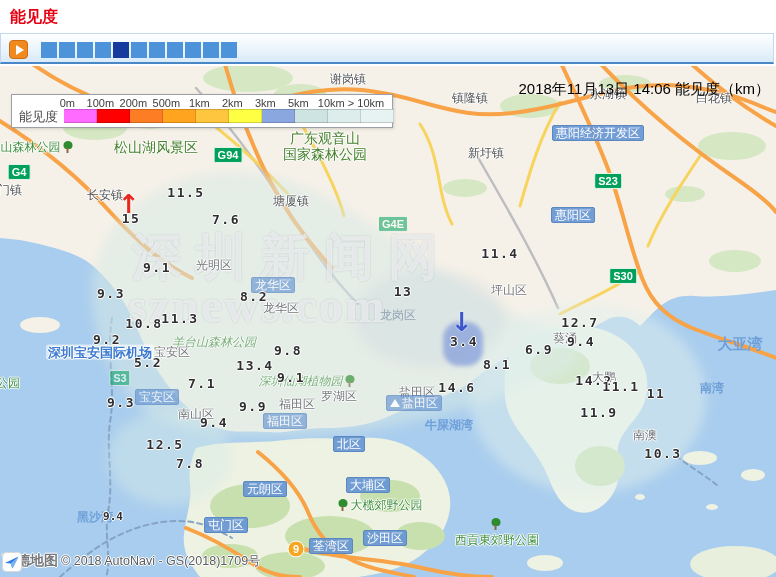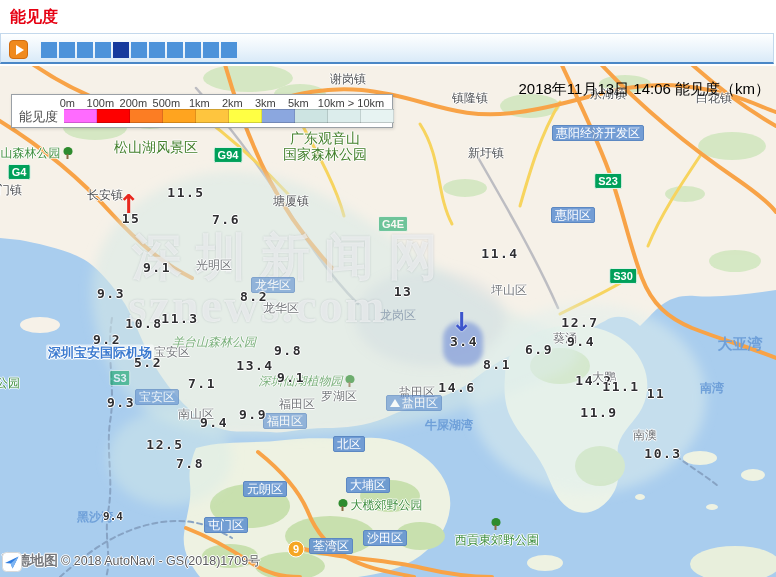--- a/index.html
+++ b/index.html
@@ -220,21 +220,21 @@
         <span class="mlbl chip dim" style="left: 273px; top: 219px;">龙华区</span>
         <span class="mlbl chip dim" style="left: 157px; top: 331px;">宝安区</span>
         <span class="mlbl chip dim" style="left: 285px; top: 355px;">福田区</span>
         <span class="mlbl chip dim" style="left: 414px; top: 337px;"><i class="mico"></i>盐田区</span>
         <span class="mlbl chip" style="left: 349px; top: 378px;">北区</span>
         <span class="mlbl chip" style="left: 265px; top: 423px;">元朗区</span>
         <span class="mlbl chip" style="left: 368px; top: 419px;">大埔区</span>
         <span class="mlbl chip" style="left: 226px; top: 459px;">屯门区</span>
         <span class="mlbl chip" style="left: 331px; top: 480px;">荃湾区</span>
         <span class="mlbl chip" style="left: 385px; top: 472px;">沙田区</span>
-        <span class="mlbl park" style="left: 38px; top: 87px;">山森林公园<i class="tico"></i></span>
+        <span class="mlbl park" style="left: 38px; top: 81px;">山森林公园<i class="tico"></i></span>
         <span class="mlbl park-big" style="left: 156px; top: 81px;">松山湖风景区</span>
         <span class="mlbl park-big" style="left: 325px; top: 72px;">广东观音山</span>
         <span class="mlbl park-big" style="left: 325px; top: 88px;">国家森林公园</span>
         <span class="mlbl park dim" style="left: 214px; top: 276px;">羊台山森林公园</span>
         <span class="mlbl park dim" style="left: 308px; top: 315px;">深圳仙湖植物园<i class="tico"></i></span>
         <span class="mlbl park" style="left: 379px; top: 439px;"><i class="tico"></i>大榄郊野公园</span>
         <span class="mlbl park" style="left: 497px; top: 474px;">西貢東郊野公園</span>
         <span class="mlbl park" style="left: 496px; top: 458px;"><i class="tico"></i></span>
         <span class="mlbl park" style="left: 8px; top: 317px;">公园</span>
         <span class="mlbl water big" style="left: 740px; top: 277px;">大亚湾</span>
@@ -250,21 +250,21 @@
         <span class="mval" style="left: 254px; top: 230px; text-align: center;">8.2</span>
         <span class="mval" style="left: 144px; top: 257px;">10.8</span>
         <span class="mval" style="left: 180px; top: 252px;">11.3</span>
         <span class="mval" style="left: 107px; top: 273px;">9.2</span>
         <span class="mval" style="left: 148px; top: 296px;">5.2</span>
         <span class="mval" style="left: 288px; top: 284px;">9.8</span>
         <span class="mval" style="left: 255px; top: 299px;">13.4</span>
         <span class="mval" style="left: 202px; top: 317px;">7.1</span>
         <span class="mval" style="left: 291px; top: 311px;">9.1</span>
         <span class="mval" style="left: 121px; top: 336px;">9.3</span>
-        <span class="mval" style="left: 253px; top: 340px; margin-top: 8px;">9.9</span>
+        <span class="mval" style="left: 253px; top: 340px;">9.9</span>
         <span class="mval" style="left: 214px; top: 356px;">9.4</span>
         <span class="mval" style="left: 165px; top: 378px;">12.5</span>
         <span class="mval" style="left: 190px; top: 397px;">7.8</span>
         <span class="mval small" style="left: 113px; top: 450px;">9.4</span>
         <span class="mval" style="left: 500px; top: 187px;">11.4</span>
         <span class="mval" style="left: 403px; top: 225px;">13</span>
         <span class="mval" style="left: 464px; top: 275px;">3.4</span>
         <span class="mval" style="left: 580px; top: 256px;">12.7</span>
         <span class="mval" style="left: 581px; top: 275px;">9.4</span>
         <span class="mval" style="left: 539px; top: 283px;">6.9</span>

